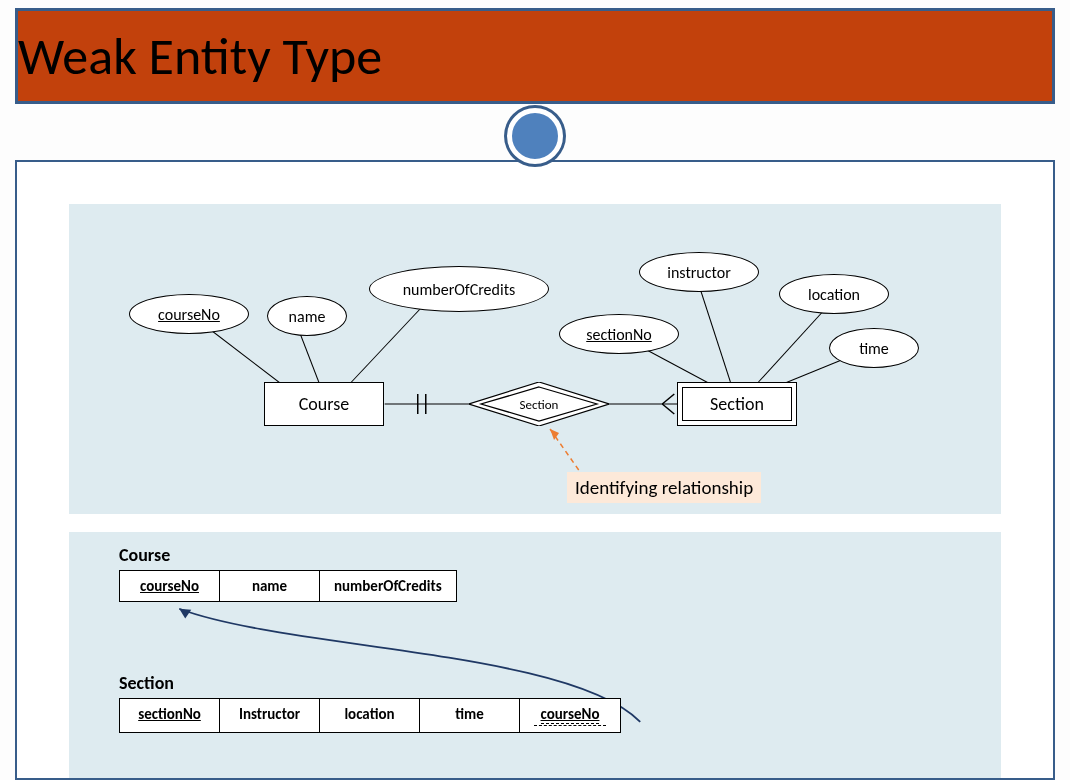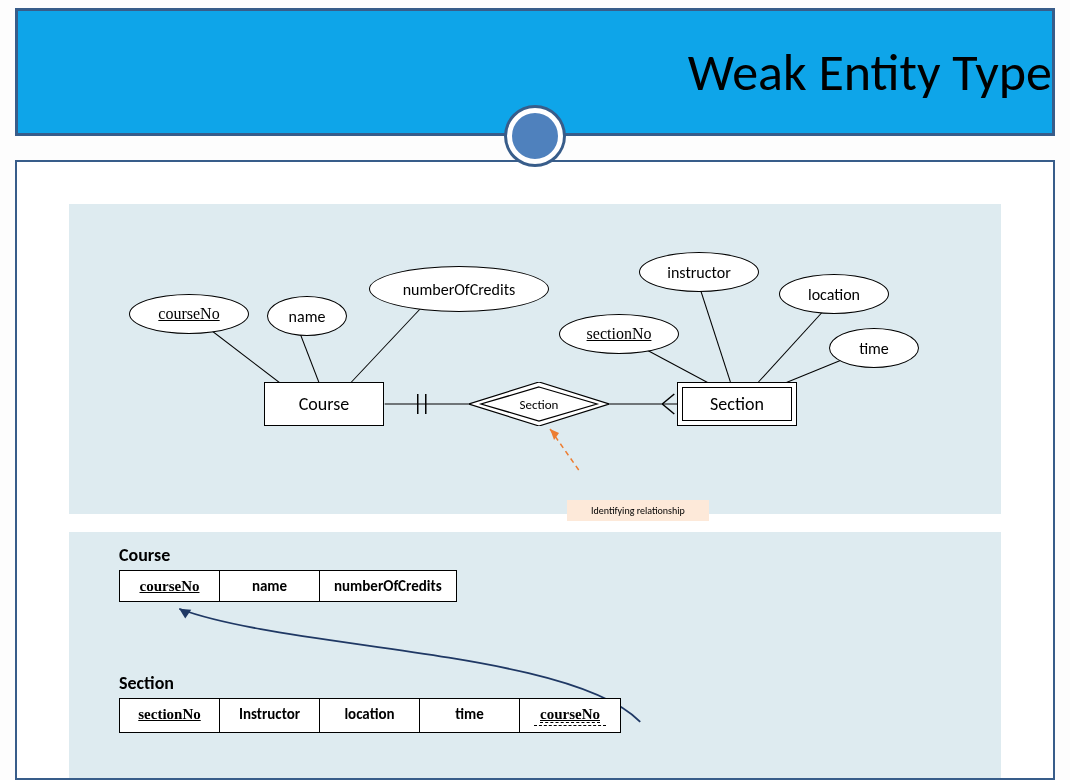--- a/index.html
+++ b/index.html
@@ -7,26 +7,26 @@
     font-family: "Calibri", "Segoe UI", Arial, sans-serif;
     background: #fdfdfd;
     width: 1070px;
     height: 780px;
     position: relative;
     overflow: hidden;
   }
   .title-bar {
     position: absolute;
     top: 8px; left: 15px; right: 15px;
-    height: 128px;
-    background: #0ea5e9;
+    height: 96px;
+    background: #c2410c;
     border: 3px solid #385d8a;
     display: flex;
     align-items: center;
-    justify-content: flex-end;
+    justify-content: flex-start;
   }
   .title-text {
     font-size: 52px;
     color: #000;
     font-weight: 400;
   }
   .circle-decor {
     position: absolute;
     top: 108px;
     left: 50%;
@@ -60,21 +60,21 @@
     position: absolute;
     background: #fff;
     border: 1.5px solid #000;
     border-radius: 50%;
     display: flex;
     align-items: center;
     justify-content: center;
     font-size: 16px;
     padding: 6px 14px;
   }
-  .underline { text-decoration: underline; font-family: Liberation Serif, serif; }
+  .underline { text-decoration: underline; }
   .dashed-underline { border-bottom: 1.5px dashed #000; line-height: 1; }
   
   .entity {
     position: absolute;
     background: #fff;
     border: 1.5px solid #000;
     display: flex; align-items: center; justify-content: center;
     font-size: 18px;
   }
   .entity.weak::after {
@@ -90,24 +90,23 @@
   }
   .diamond {
     width: 100%; height: 100%;
     position: absolute;
   }
   .diamond polygon { fill: #fff; stroke: #000; stroke-width: 1.2; }
   .diamond-label { position: relative; z-index: 2; font-size: 13px; }
   .annotation-box {
     position: absolute;
     background: #fde9d9;
-    padding: 4px 24px;
-    font-size: 10px;
+    padding: 4px 8px;
+    font-size: 19px;
     color: #000;
-    margin-top: 28px;
   }
   
   .schema-title {
     position: absolute;
     font-size: 18px;
     font-weight: bold;
   }
   .schema-row {
     position: absolute;
     display: flex;

